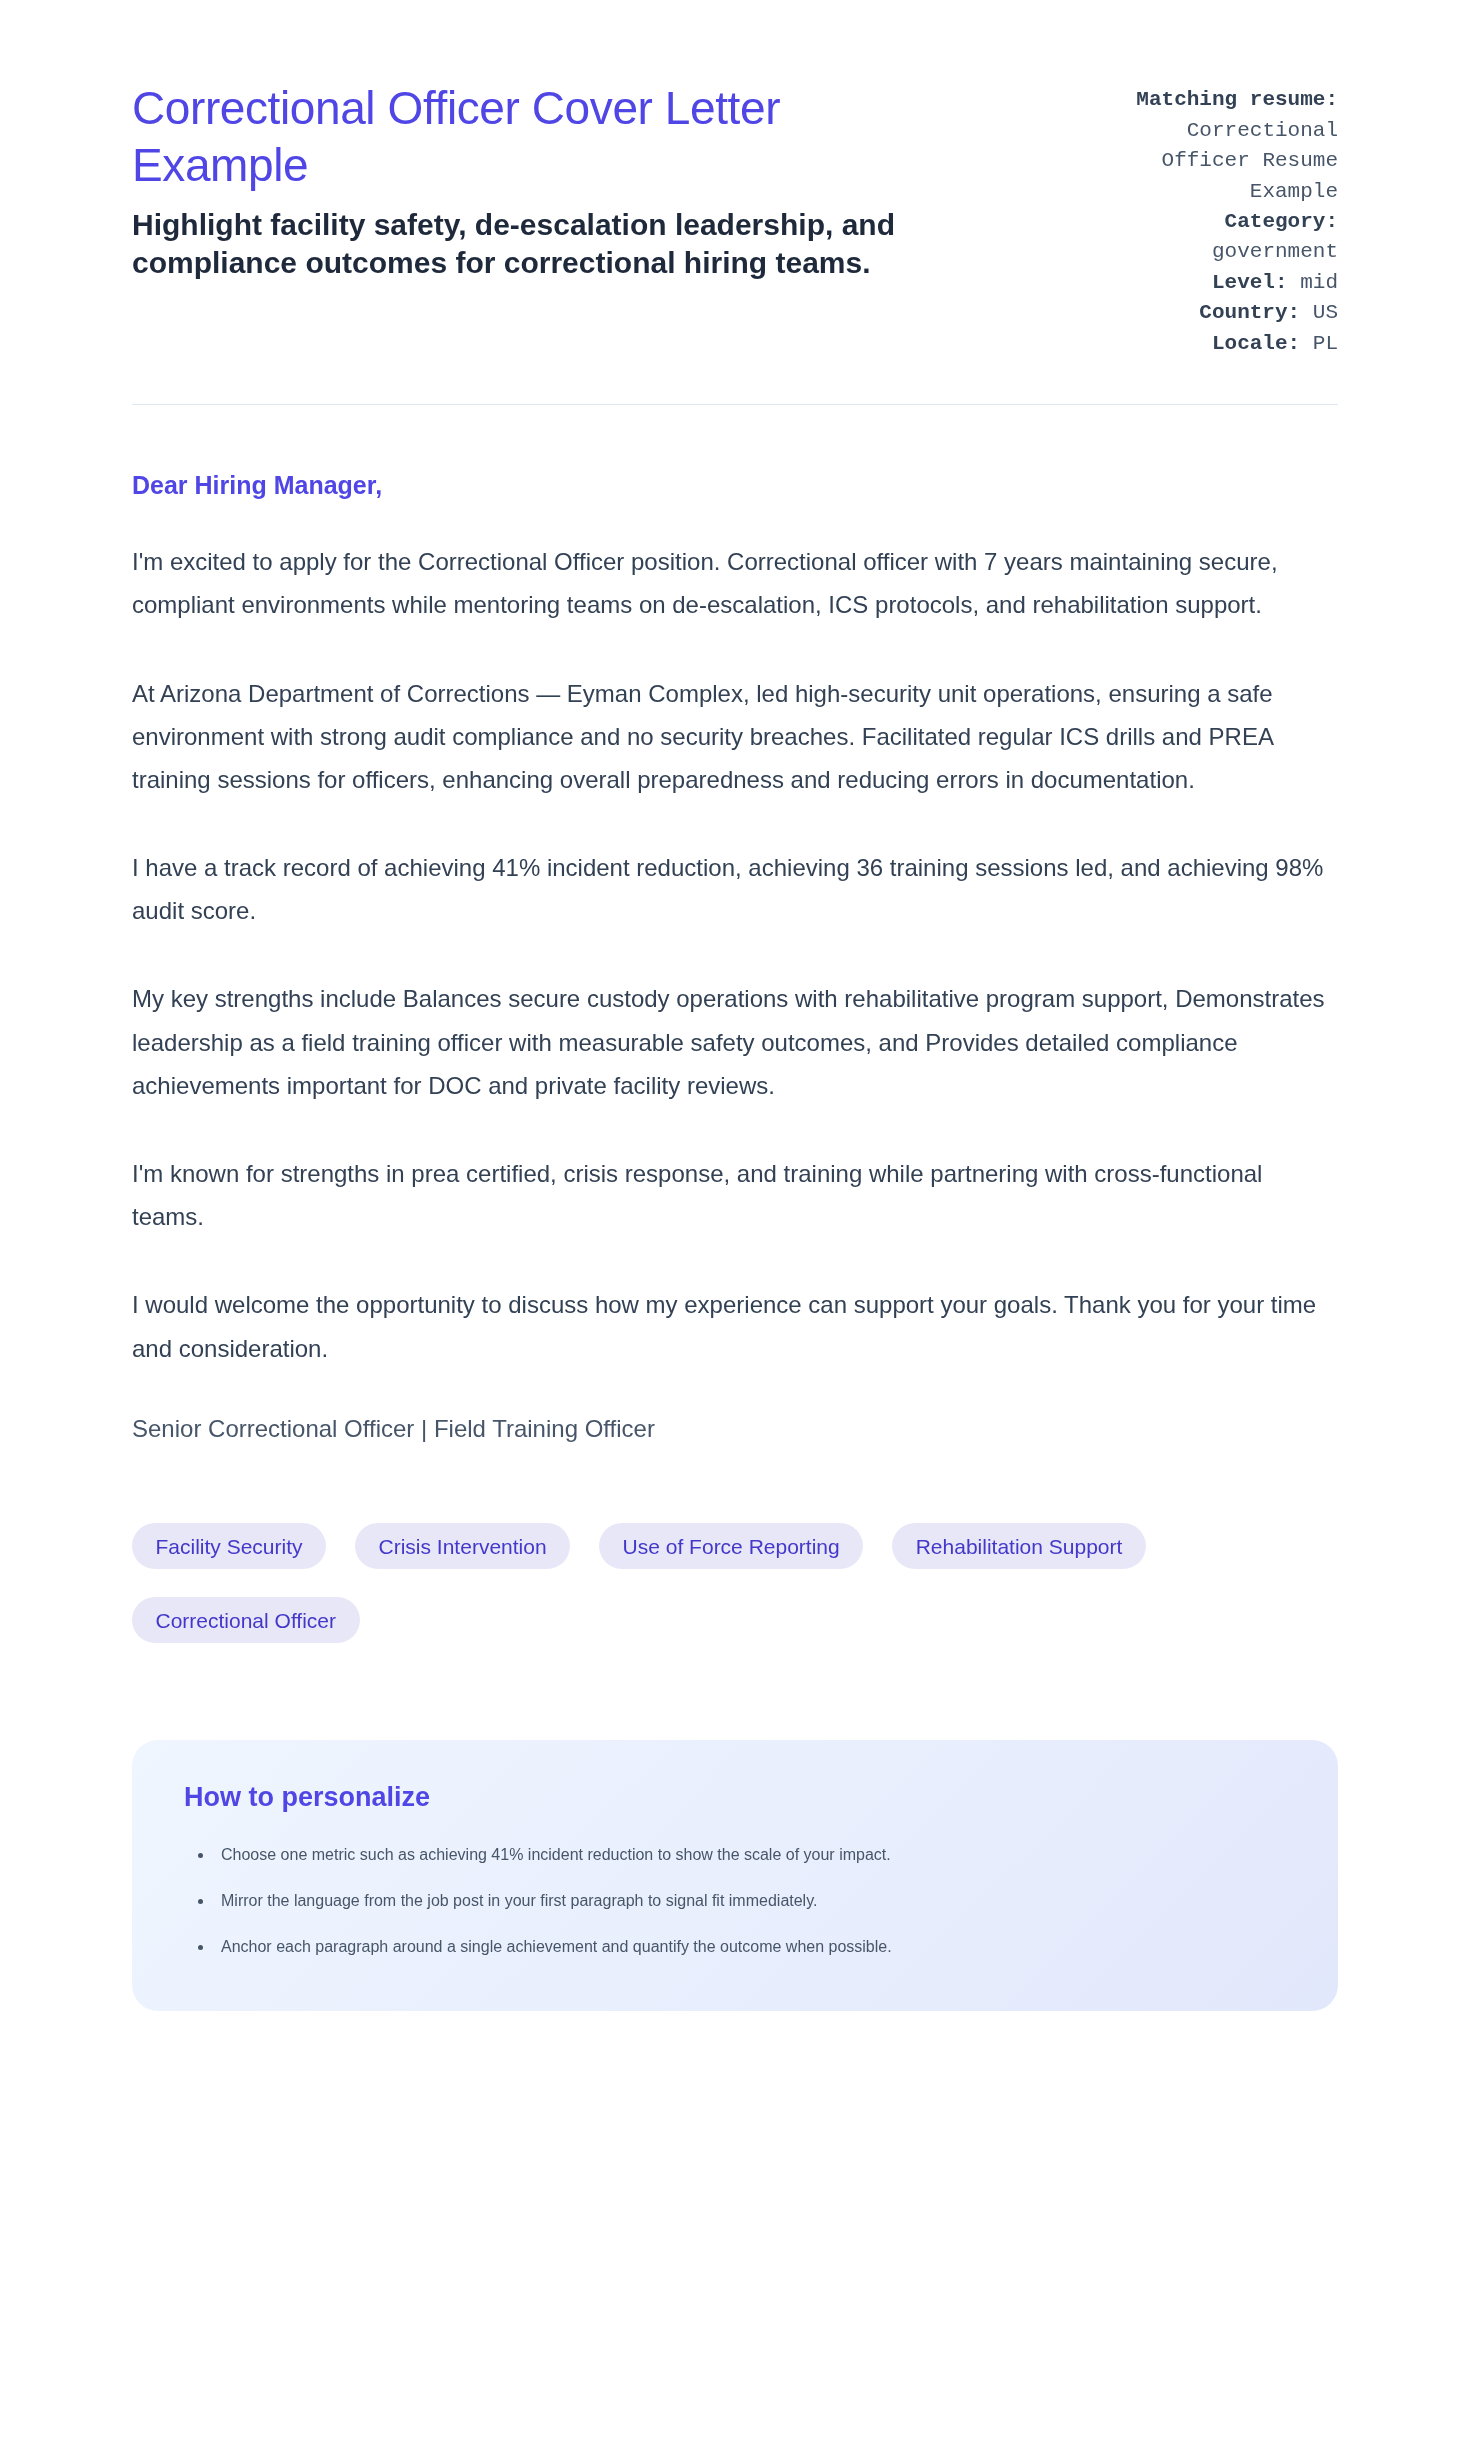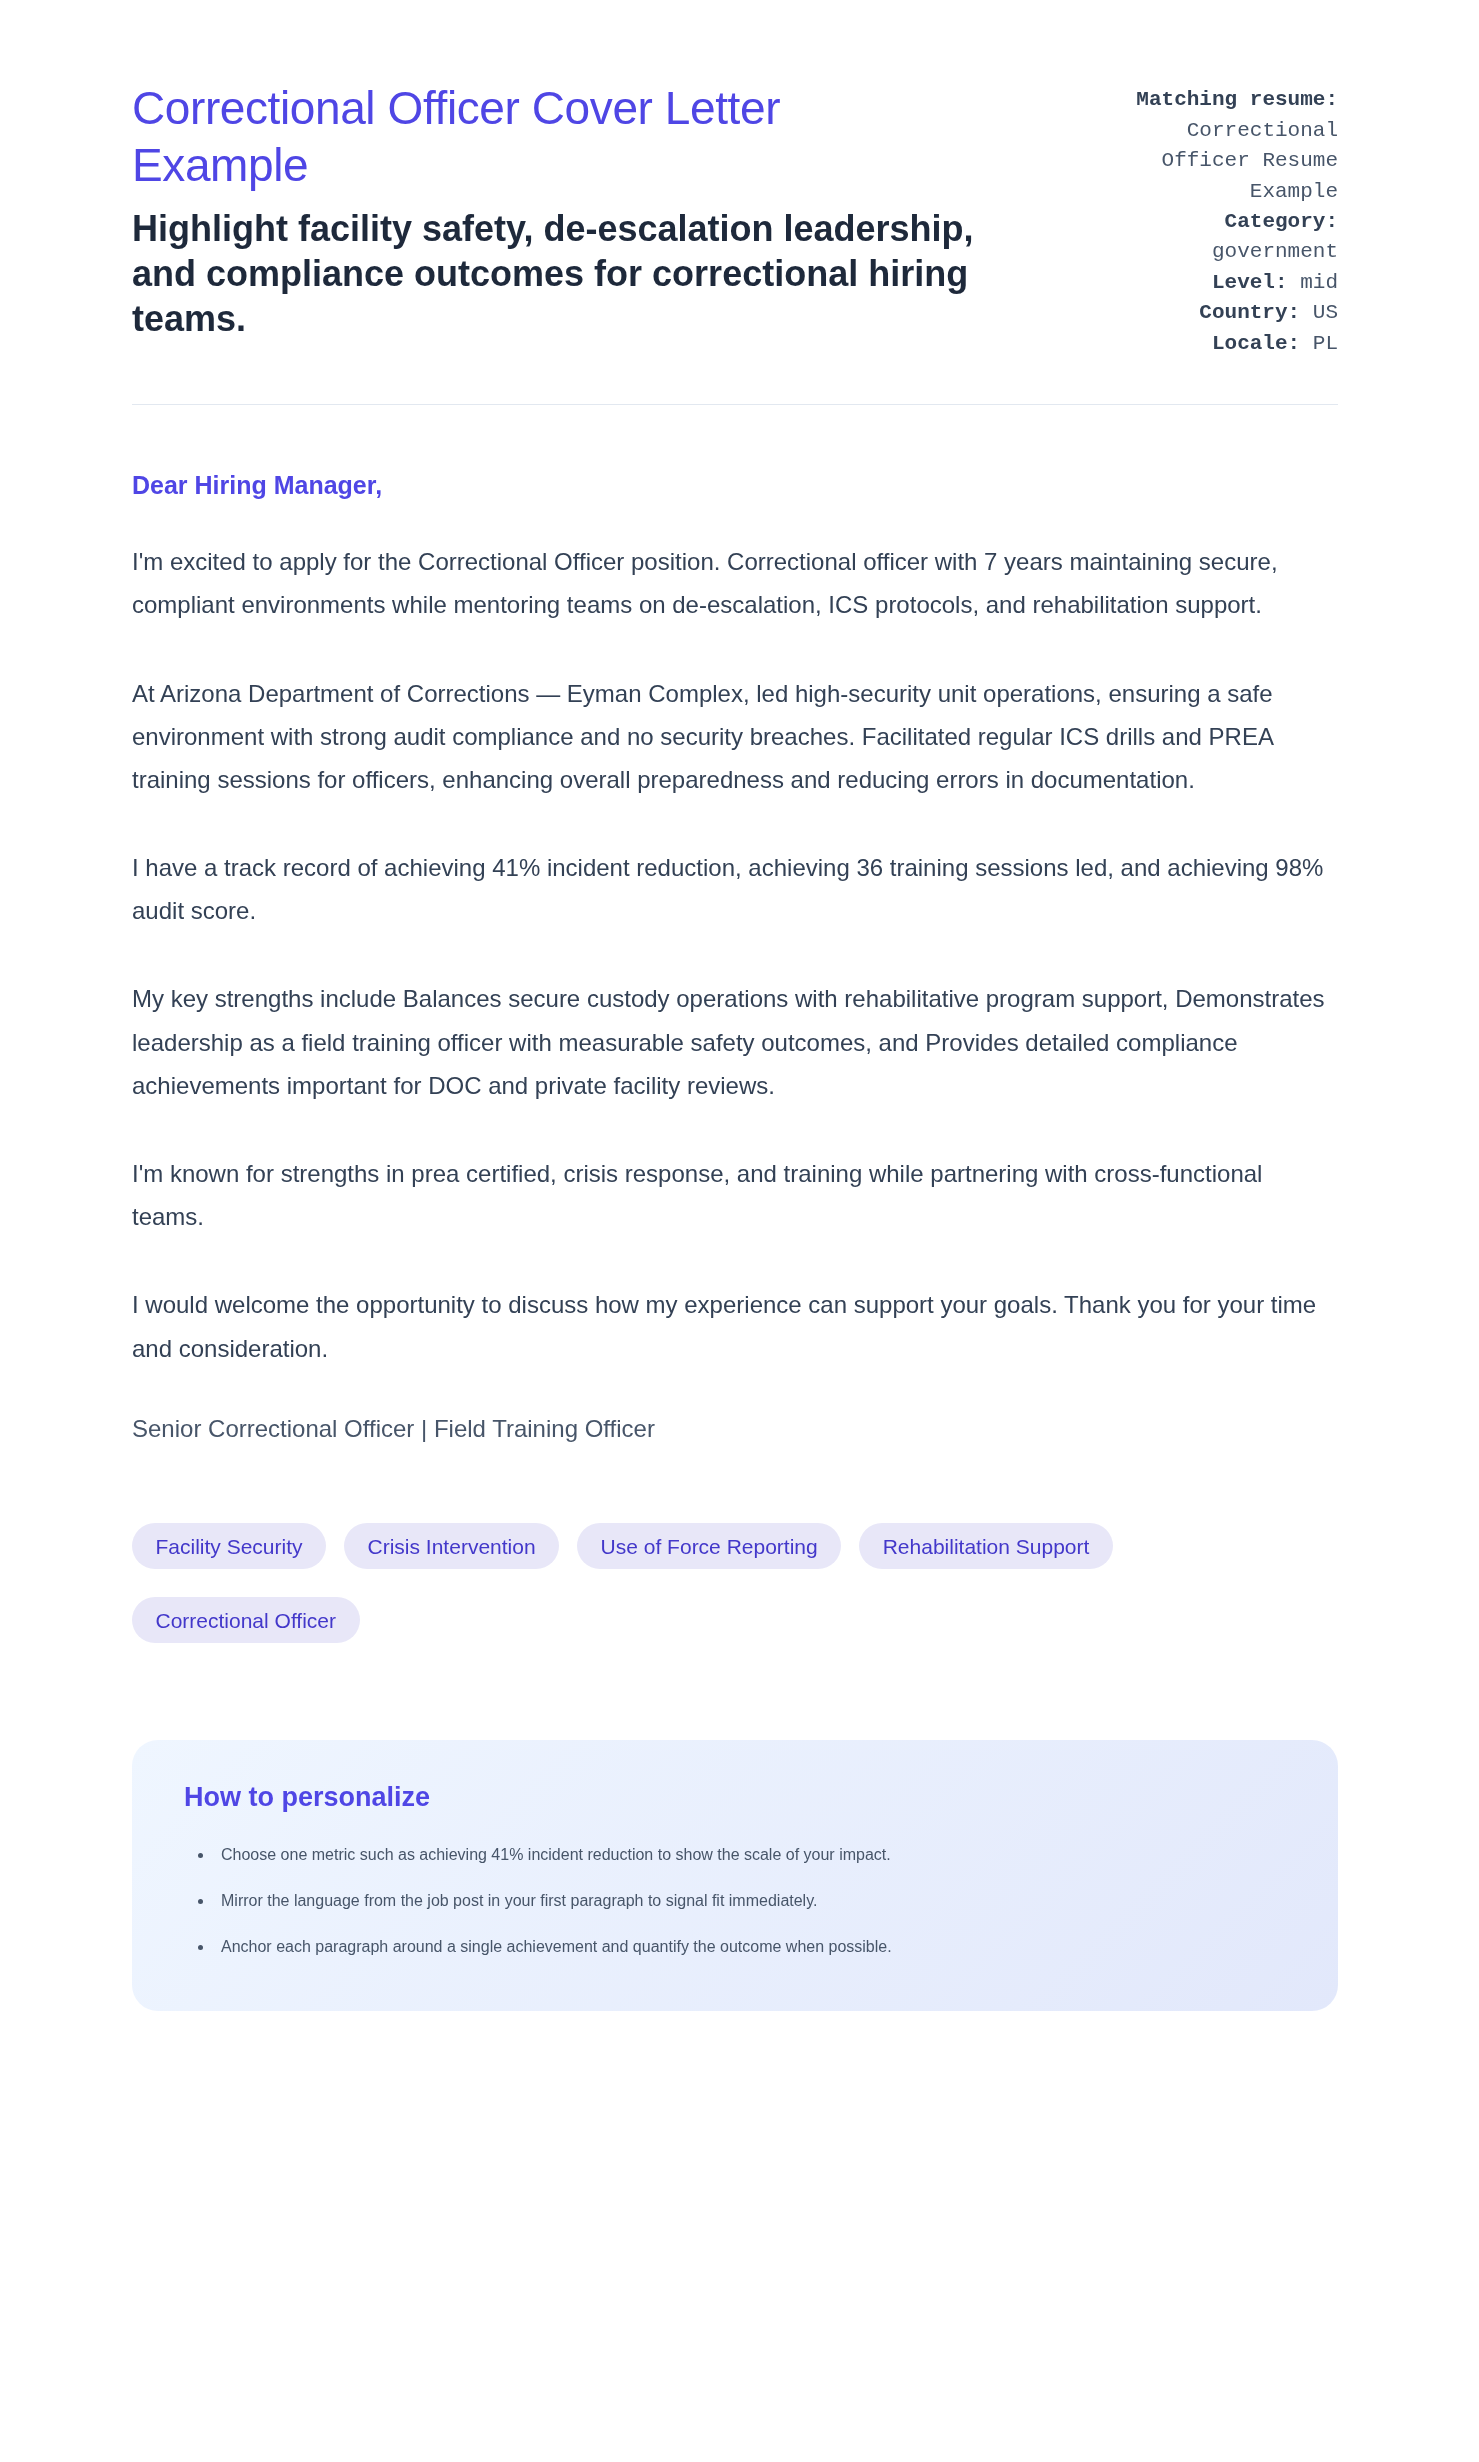--- a/index.html
+++ b/index.html
@@ -37,21 +37,21 @@
     margin:0 0 12px 0;
     font-size:46px;
     line-height:1.24;
     font-weight:400;
     color:var(--accent);
     max-width:748px;
     letter-spacing:-0.4px;
   }
   .page-subtitle{
     margin:0;
-    font-size:36px;
+    font-size:30px;
     line-height:1.25;
     font-weight:700;
     color:var(--ink-dark);
     max-width:879px;
   }
   .meta{
     flex:0 0 auto;
     max-width:237px;
     text-align:right;
     font-size:21px;
@@ -89,21 +89,21 @@
   .sig-role{
     margin:21px 0 0 0;
     font-size:24px;
     color:var(--ink-soft);
   }
   
   .tags{
     margin-top:80px;
     display:flex;
     flex-wrap:wrap;
-    gap:28px 18px;
+    gap:28px 29px;
   }
   .tag{
     display:inline-block;
     background:var(--pill-bg);
     color:var(--accent-deep);
     font-size:21px;
     line-height:1;
     padding:13px 23.5px 12px 23.5px;
     border-radius:869px;
     white-space:nowrap;

